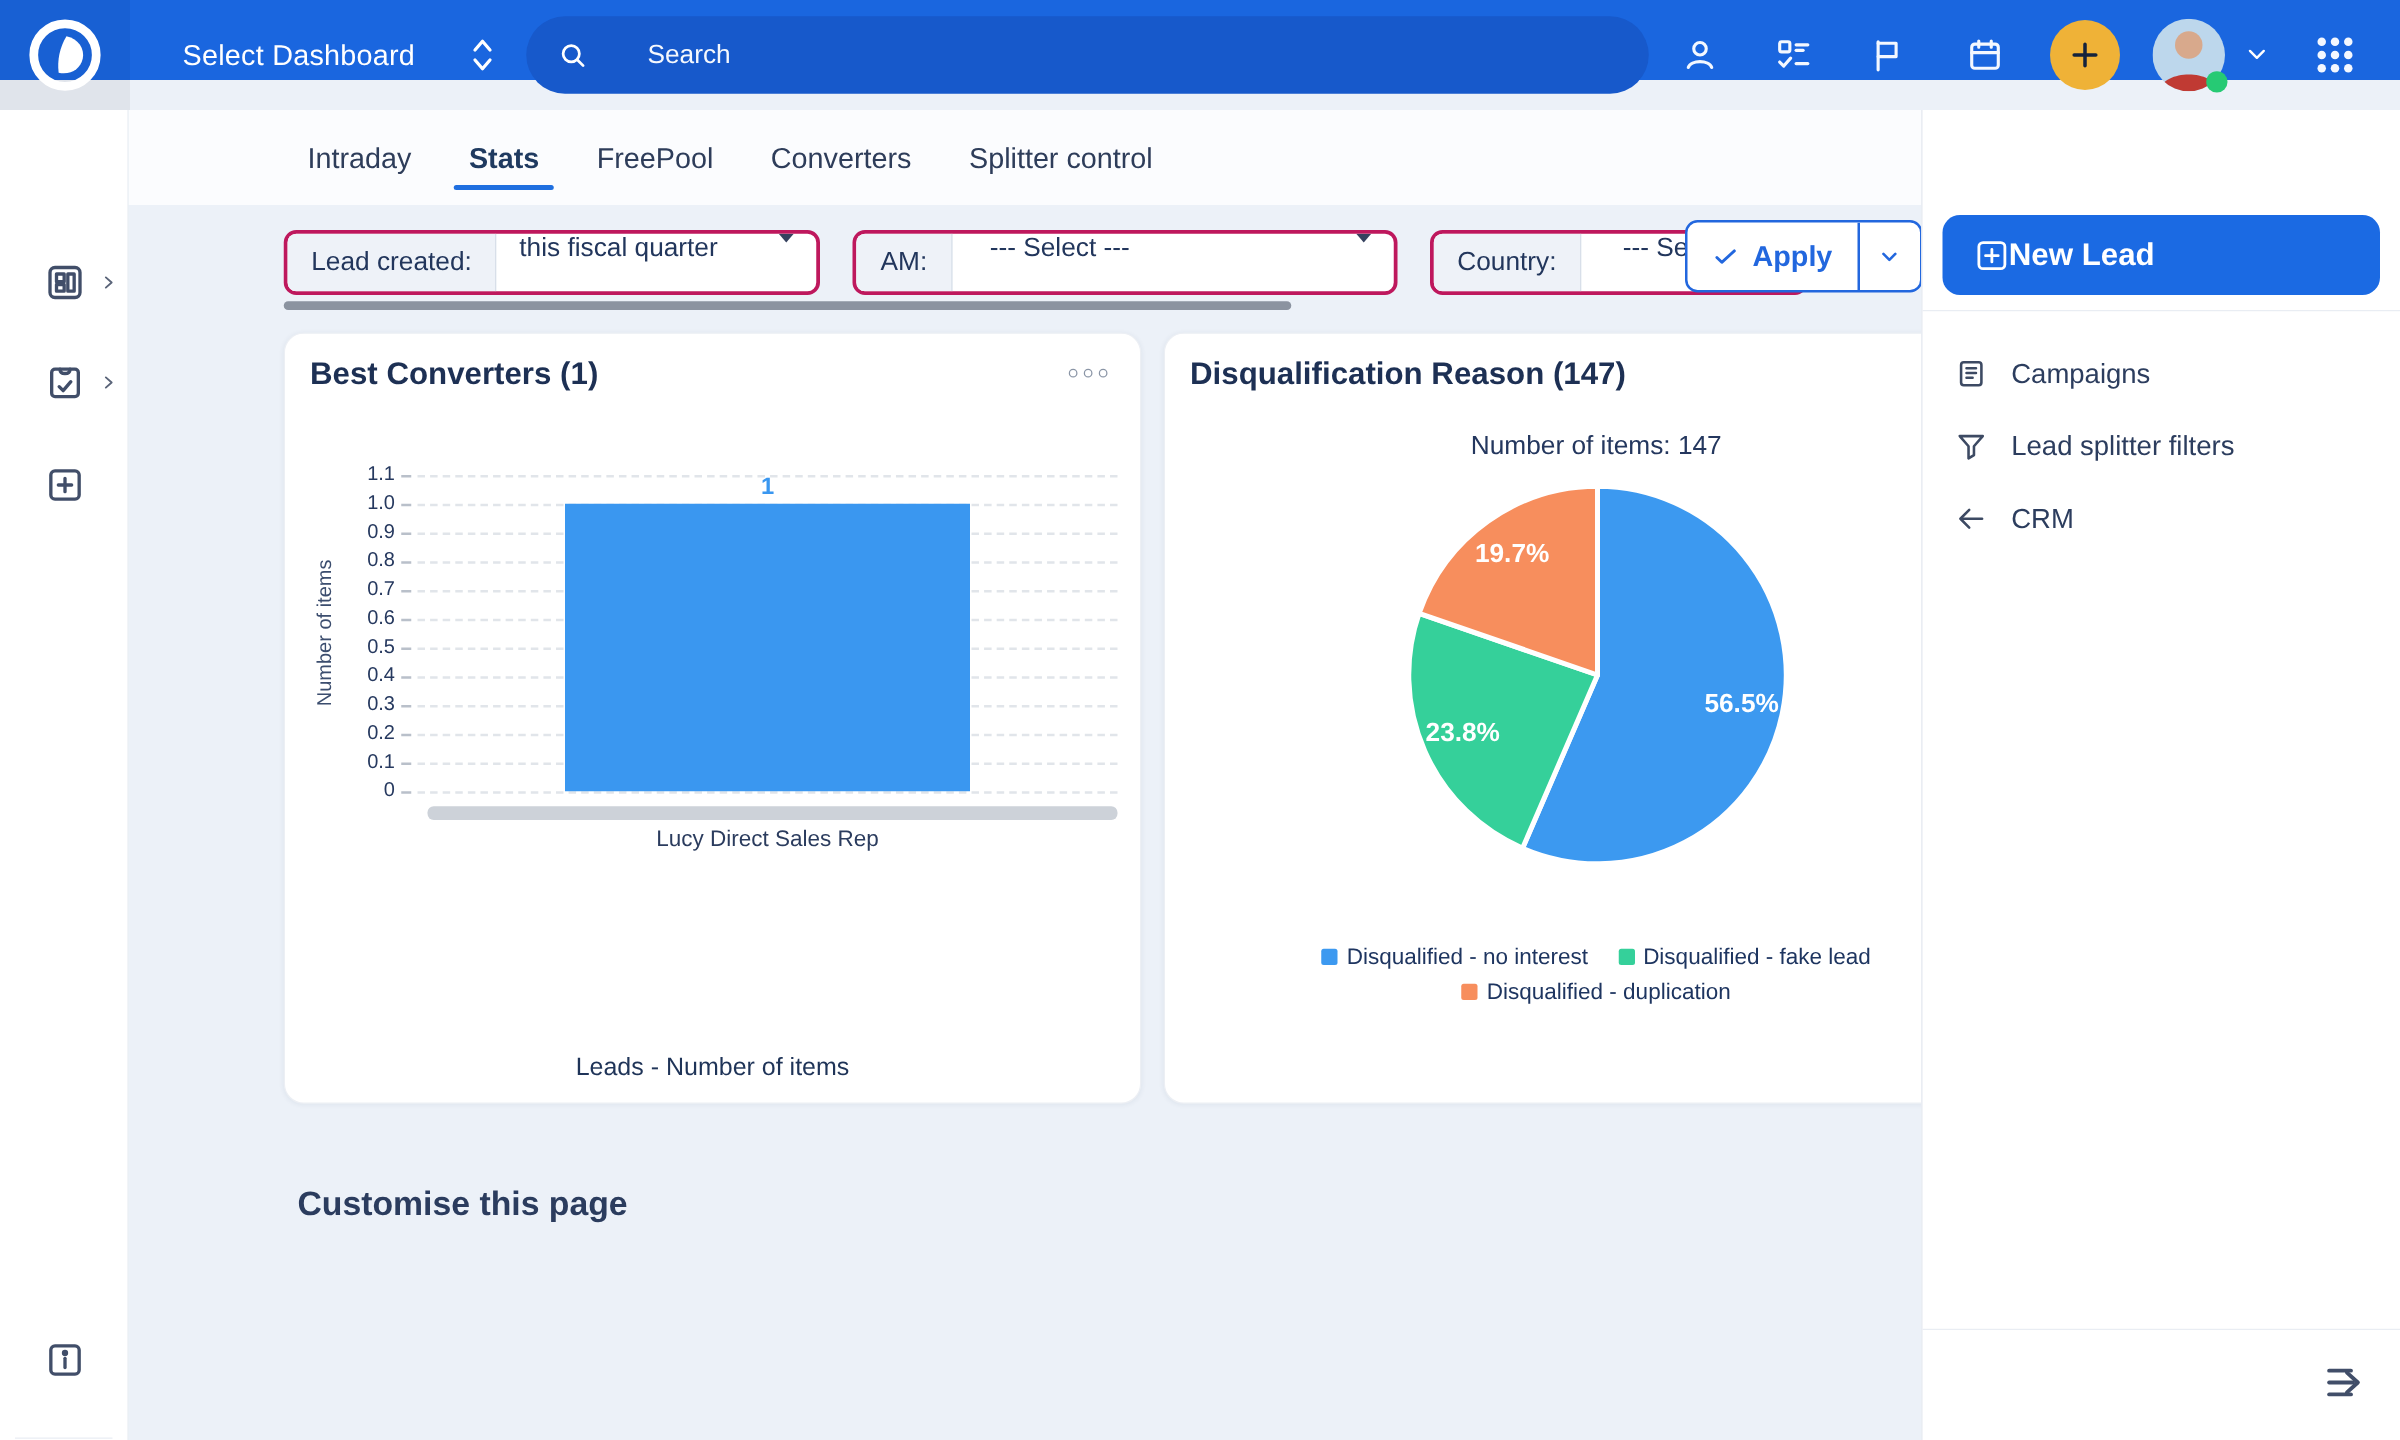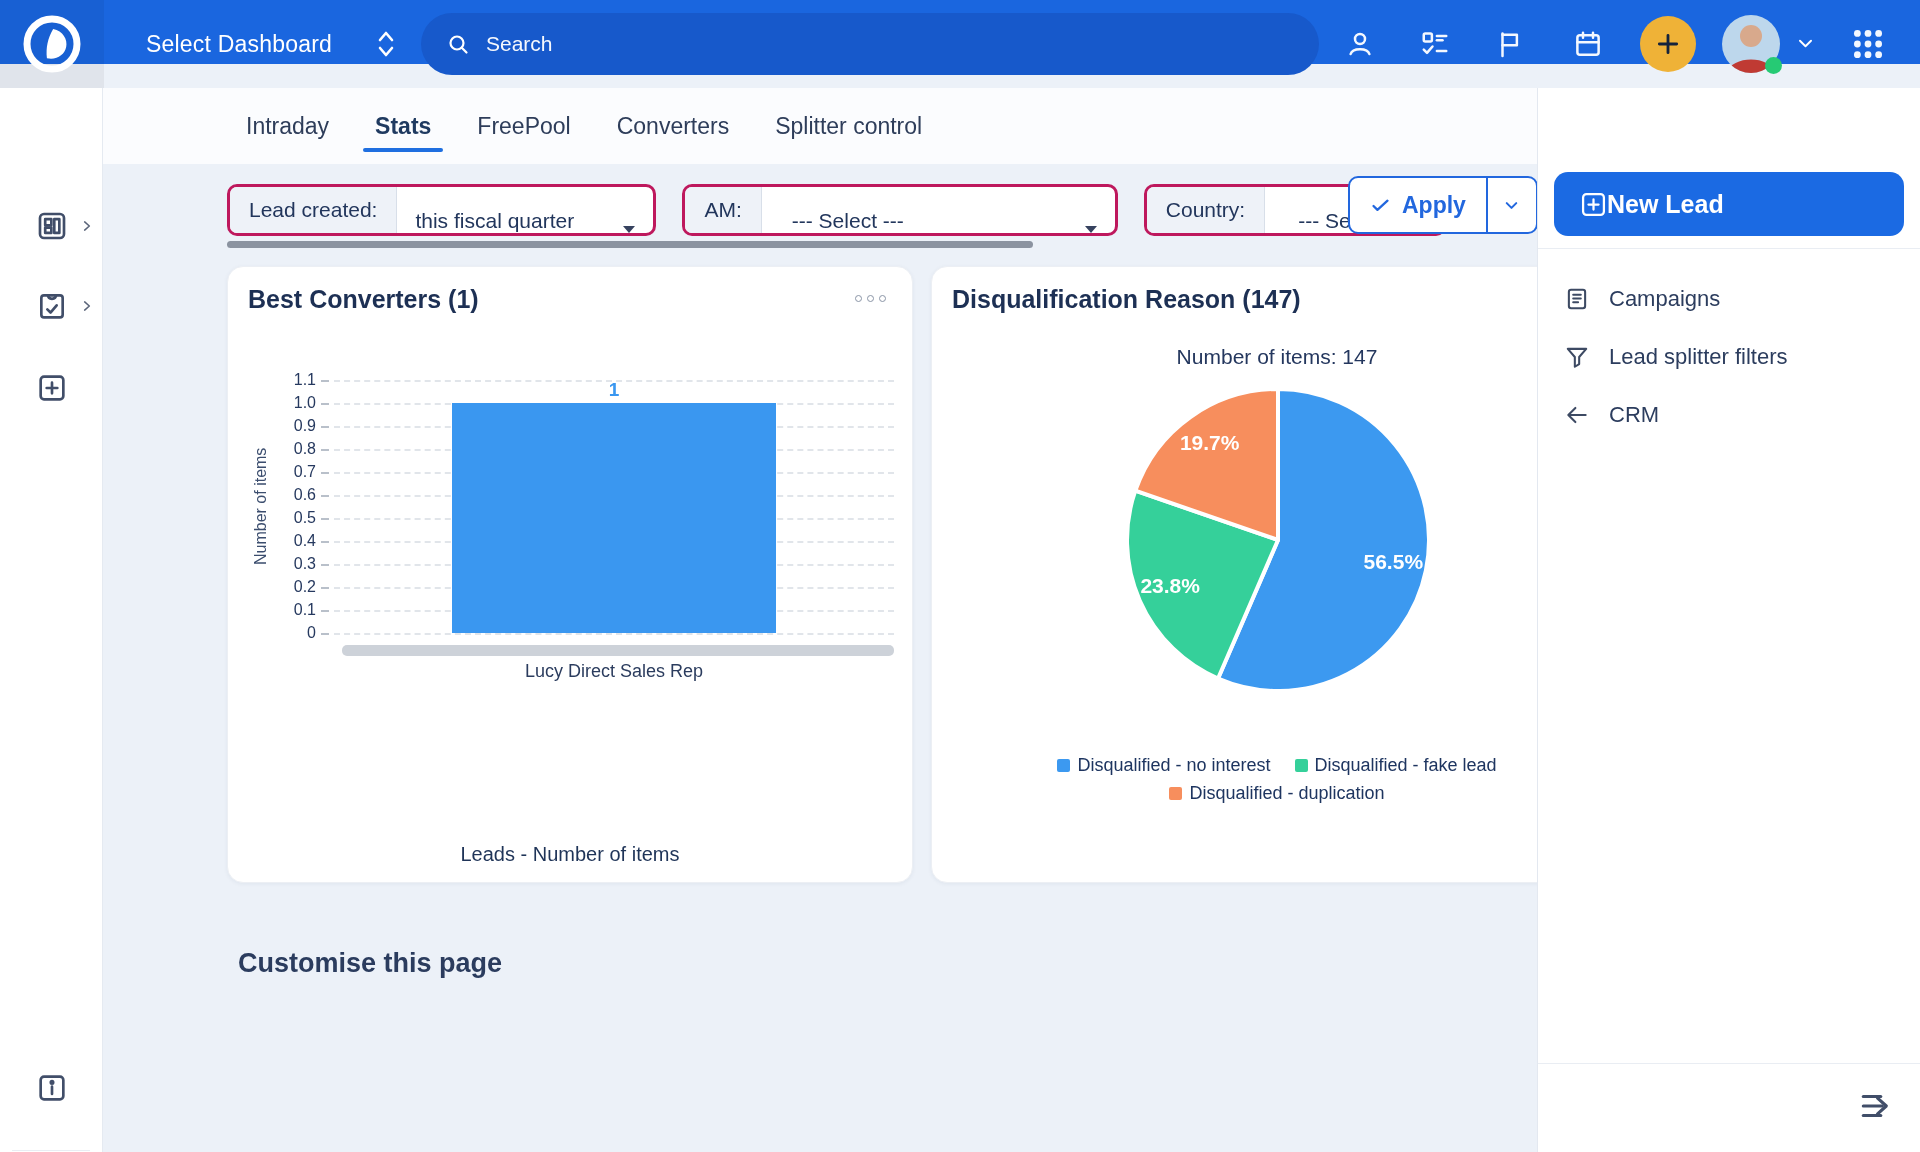--- a/index.html
+++ b/index.html
@@ -6,21 +6,21 @@
   html,body { width:1920px; height:1152px; overflow:hidden; font-family:"Liberation Sans",sans-serif; }
   .stage { position:relative; width:1920px; height:1152px; background:#ecf1f8; }
 
   
   .topbar { position:absolute; left:0; top:0; width:1920px; height:64px; background:#1a66df; z-index:5; }
   .logo-zone { position:absolute; left:0; top:0; width:104px; height:88px; background:rgba(0,0,0,0.05); }
   .logo-btn { position:absolute; left:20px; top:12px; width:64px; height:64px; cursor:pointer; }
   .dash-select { position:absolute; left:146px; top:0; height:88px; display:flex; align-items:center; gap:42px; color:#fff; cursor:pointer; }
   .dash-select .lbl { font-size:23px; font-weight:500; letter-spacing:.2px; }
   .search-pill { position:absolute; left:421px; top:13px; width:898px; height:62px; border-radius:31px; background:#1759cb; display:flex; align-items:center; padding-left:25px; gap:16px; }
-  .search-pill input { background:transparent; border:none; outline:none; color:#fff; font-size:21px; width:700px; font-family:"Liberation Sans",sans-serif; }
+  .search-pill input { background:transparent; border:none; outline:none; color:#fff; font-size:21px; width:700px; font-family:"Liberation Sans",sans-serif;margin-left:32px; }
   .search-pill input::placeholder { color:rgba(255,255,255,0.96); opacity:1; }
   .tb-ic { position:absolute; top:29px; width:30px; height:30px; color:#f4f8ff; cursor:pointer; }
   .tb-ic svg { width:100%; height:100%; }
   .add-btn { position:absolute; left:1640px; top:16px; width:56px; height:56px; border-radius:50%; background:#efb237; border:none; display:flex; align-items:center; justify-content:center; cursor:pointer; }
   .add-btn svg { width:26px; height:26px; color:#14233c; }
   .avatar { position:absolute; left:1722px; top:15px; width:58px; height:58px; border-radius:50%; cursor:pointer; }
   .avatar svg { width:58px; height:58px; display:block; }
   .status-dot { position:absolute; right:-2px; bottom:-1px; width:17px; height:17px; border-radius:50%; background:#26ca74; }
   .profile-chev { position:absolute; left:1796px; top:36px; width:19px; height:16px; color:#fff; cursor:pointer; }
 
@@ -36,21 +36,21 @@
   .tab-band { position:absolute; left:0; top:0; width:100%; height:76px; background:#fbfcfe; }
   .tabs { position:absolute; left:131px; top:0; height:76px; display:flex; gap:22px; align-items:center; }
   .tab { position:relative; height:76px; display:flex; align-items:center; padding:0 12px; font-size:23px; font-weight:500; color:#2e3d5a; cursor:pointer; }
   .tab.active { color:#1f3a60; font-weight:700; }
   .tab.active::after { content:""; position:absolute; left:0; right:0; bottom:12px; height:4px; border-radius:2px; background:#1f6fe0; }
 
   
   .filter-row { position:absolute; left:124px; top:96px; display:flex; gap:26px; }
   .fgroup { display:flex; height:52px; border:3px solid #be185d; border-radius:10px; background:#fff; overflow:hidden; font-size:21px; color:#22365c; }
   .fgroup .flabel { background:#eef2f8; display:flex; align-items:center; padding:0 19px; border-right:1px solid #d8dfe9; white-space:nowrap; }
-  .fgroup .fvalue { display:flex; align-items:flex-end; padding:0 18px; gap:16px; cursor:pointer; white-space:nowrap; }
+  .fgroup .fvalue { display:flex; align-items:flex-start; padding:0 18px; gap:16px; cursor:pointer; white-space:nowrap; }
   .caret { width:0; height:0; border-left:6px solid transparent; border-right:6px solid transparent; border-top:7px solid #36425f; }
   .apply-split { position:absolute; left:1245px; top:88px; height:58px; display:flex; border:2px solid #2267de; border-radius:10px; background:#fff; overflow:hidden; }
   .apply-main { display:flex; align-items:center; gap:11px; padding:0 20px; color:#2267de; font-size:23px; font-weight:700; cursor:pointer; background:none; border:none; font-family:"Liberation Sans",sans-serif; }
   .apply-main svg { width:21px; height:21px; }
   .apply-chev { width:50px; display:flex; align-items:center; justify-content:center; border-left:2px solid #2267de; color:#2267de; cursor:pointer; background:none; }
   .apply-chev svg { width:19px; height:19px; }
   .h-scrollbar { position:absolute; left:124px; top:153px; width:806px; height:7px; border-radius:4px; background:#8b93a0; cursor:pointer; }
 
   
   .card { position:absolute; top:178px; height:617px; background:#fff; border:1px solid #eceff4; border-radius:16px; box-shadow:0 1px 4px rgba(20,45,90,0.06); }

